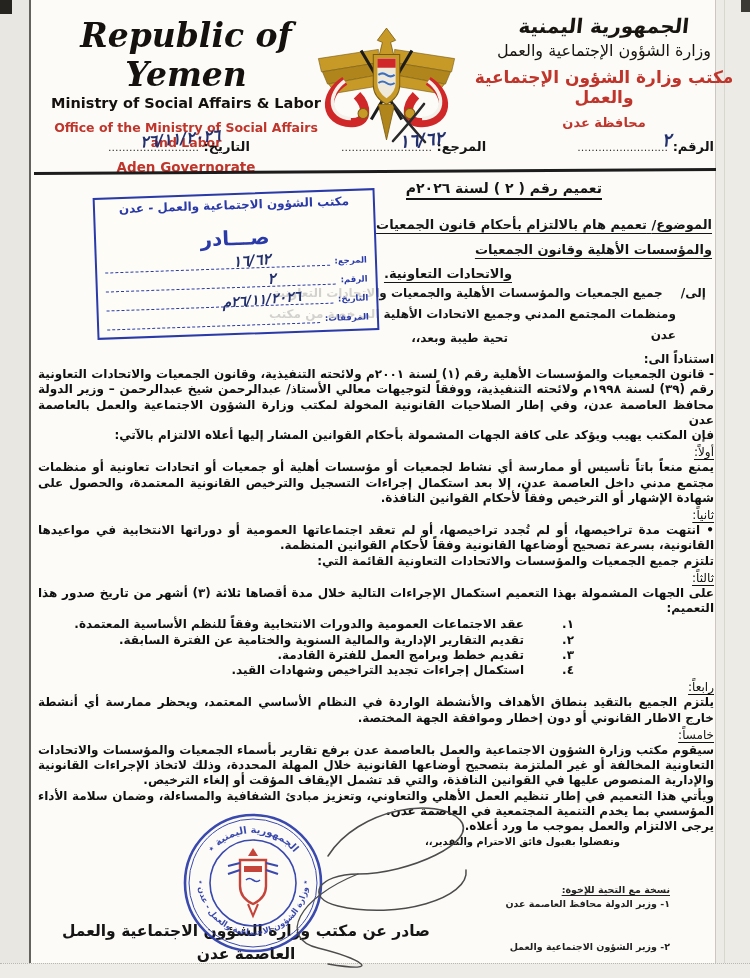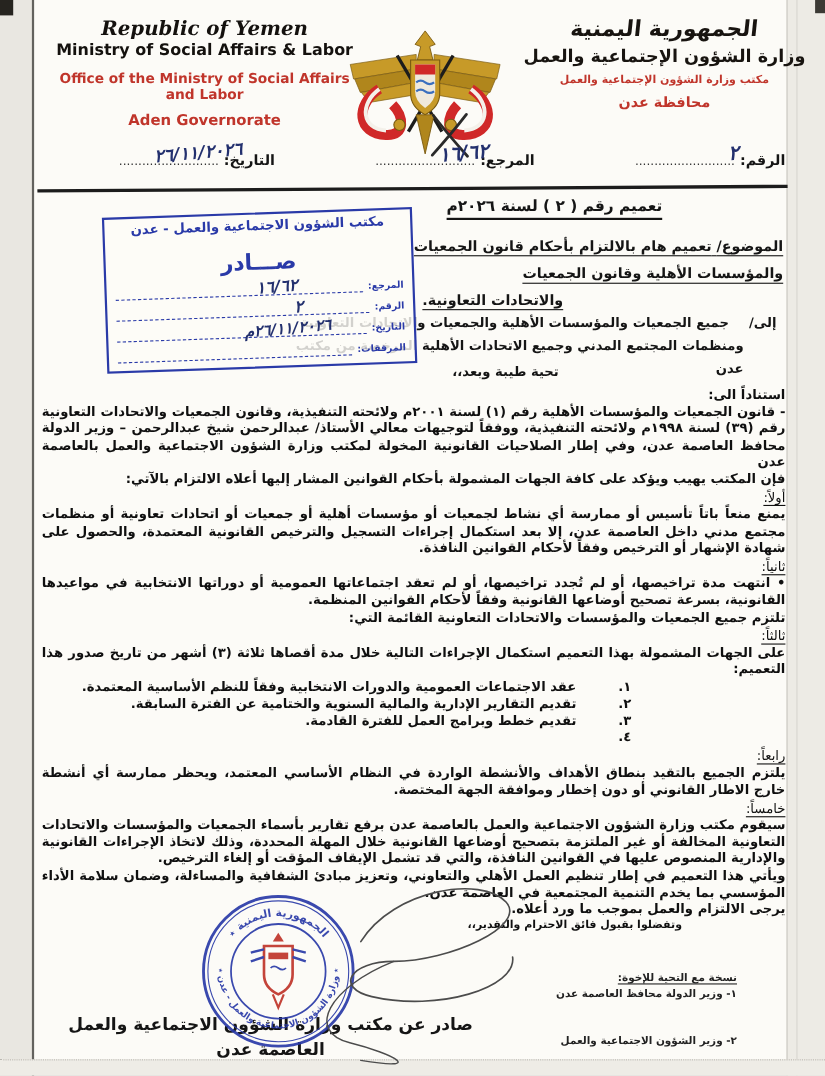--- a/index.html
+++ b/index.html
@@ -11,29 +11,29 @@
   
   .edge-left{position:absolute;left:0;top:0;width:29px;height:100%;background:#e9e7e1;border-right:2px solid #63625e;z-index:1;}
   .edge-right{position:absolute;right:0;top:0;width:34px;height:100%;background:#edebe5;border-left:1px solid #c9c7c0;z-index:1;}
   .edge-right:after{content:"";position:absolute;left:8px;top:0;height:100%;border-left:1px solid #d8d6cf;}
   .edge-bottom{position:absolute;left:0;bottom:0;width:100%;height:14px;background:#eeece6;border-top:1px dotted #b9b7b0;z-index:1;}
   .corner-tl{position:absolute;left:0;top:0;width:12px;height:14px;background:#26241f;z-index:2;}
   .corner-tr{position:absolute;right:0;top:0;width:9px;height:12px;background:#3c3a35;z-index:2;}
 
   
   .hdr-en{position:absolute;left:40px;top:16px;width:292px;text-align:center;z-index:3;}
-  .hdr-en .l1{font-family:"DejaVu Serif",serif;font-style:italic;font-weight:700;font-size:18px;color:#14110e;}
+  .hdr-en .l1{font-family:"DejaVu Serif",serif;font-style:italic;font-weight:700;font-size:33px;color:#14110e;}
   .hdr-en .l2{font-size:14.5px;font-weight:700;color:#14110e;margin-top:1px;}
   .hdr-en .l3{font-size:12.5px;font-weight:700;color:#c0352b;margin-top:9px;}
   .hdr-en .l4{font-size:13.5px;font-weight:700;color:#c0352b;margin-top:9px;}
 
   .hdr-ar{position:absolute;right:12px;top:14px;width:268px;text-align:center;direction:rtl;z-index:3;}
   .hdr-ar .l1{font-size:20px;font-weight:800;color:#181410;transform:skewX(-6deg);}
-  .hdr-ar .l2{font-size:16px;font-weight:700;color:#181410;margin-top:3px;}
-  .hdr-ar .l3{font-size:10px;font-weight:800;color:#c0352b;margin-top:7px;}
+  .hdr-ar .l2{font-size:16px;font-weight:400;color:#181410;margin-top:3px;}
+  .hdr-ar .l3{font-size:17px;font-weight:800;color:#c0352b;margin-top:7px;}
   .hdr-ar .l4{font-size:13px;font-weight:800;color:#c0352b;margin-top:8px;}
 
   .emblem{position:absolute;left:309px;top:22px;width:155px;height:122px;z-index:3;}
 
   
   .refline{
     position:absolute;left:36px;top:139px;width:678px;z-index:3;
     direction:rtl;display:flex;justify-content:space-between;
     font-size:13px;font-weight:800;padding-left:72px;box-sizing:border-box;
   }
@@ -243,20 +243,21 @@
       <div class="num-item">
         <span class="num">٢.</span>
         <span>تقديم التقارير الإدارية والمالية السنوية والختامية عن الفترة السابقة.</span>
       </div>
       <div class="num-item">
         <span class="num">٣.</span>
         <span>تقديم خطط وبرامج العمل للفترة القادمة.</span>
       </div>
       <div class="num-item">
         <span class="num">٤.</span>
+        <span>استكمال إجراءات تجديد التراخيص وشهادات القيد.</span>
       </div>
     </div>
 
     <div class="h">رابعاً:</div>
     <p>يلتزم الجميع بالتقيد بنطاق الأهداف والأنشطة الواردة في النظام الأساسي المعتمد، ويحظر ممارسة أي أنشطة خارج الاطار القانوني أو دون إخطار وموافقة الجهة المختصة.</p>
 
     <div class="h">خامساً:</div>
     <p>سيقوم مكتب وزارة الشؤون الاجتماعية والعمل بالعاصمة عدن برفع تقارير بأسماء الجمعيات والمؤسسات والاتحادات التعاونية المخالفة أو غير الملتزمة بتصحيح أوضاعها القانونية خلال المهلة المحددة، وذلك لاتخاذ الإجراءات القانونية والإدارية المنصوص عليها في القوانين النافذة، والتي قد تشمل الإيقاف المؤقت أو إلغاء الترخيص.</p>
 
     <p>ويأتي هذا التعميم في إطار تنظيم العمل الأهلي والتعاوني، وتعزيز مبادئ الشفافية والمساءلة، وضمان سلامة الأداء المؤسسي بما يخدم التنمية المجتمعية في العاصمة عدن.</p>

